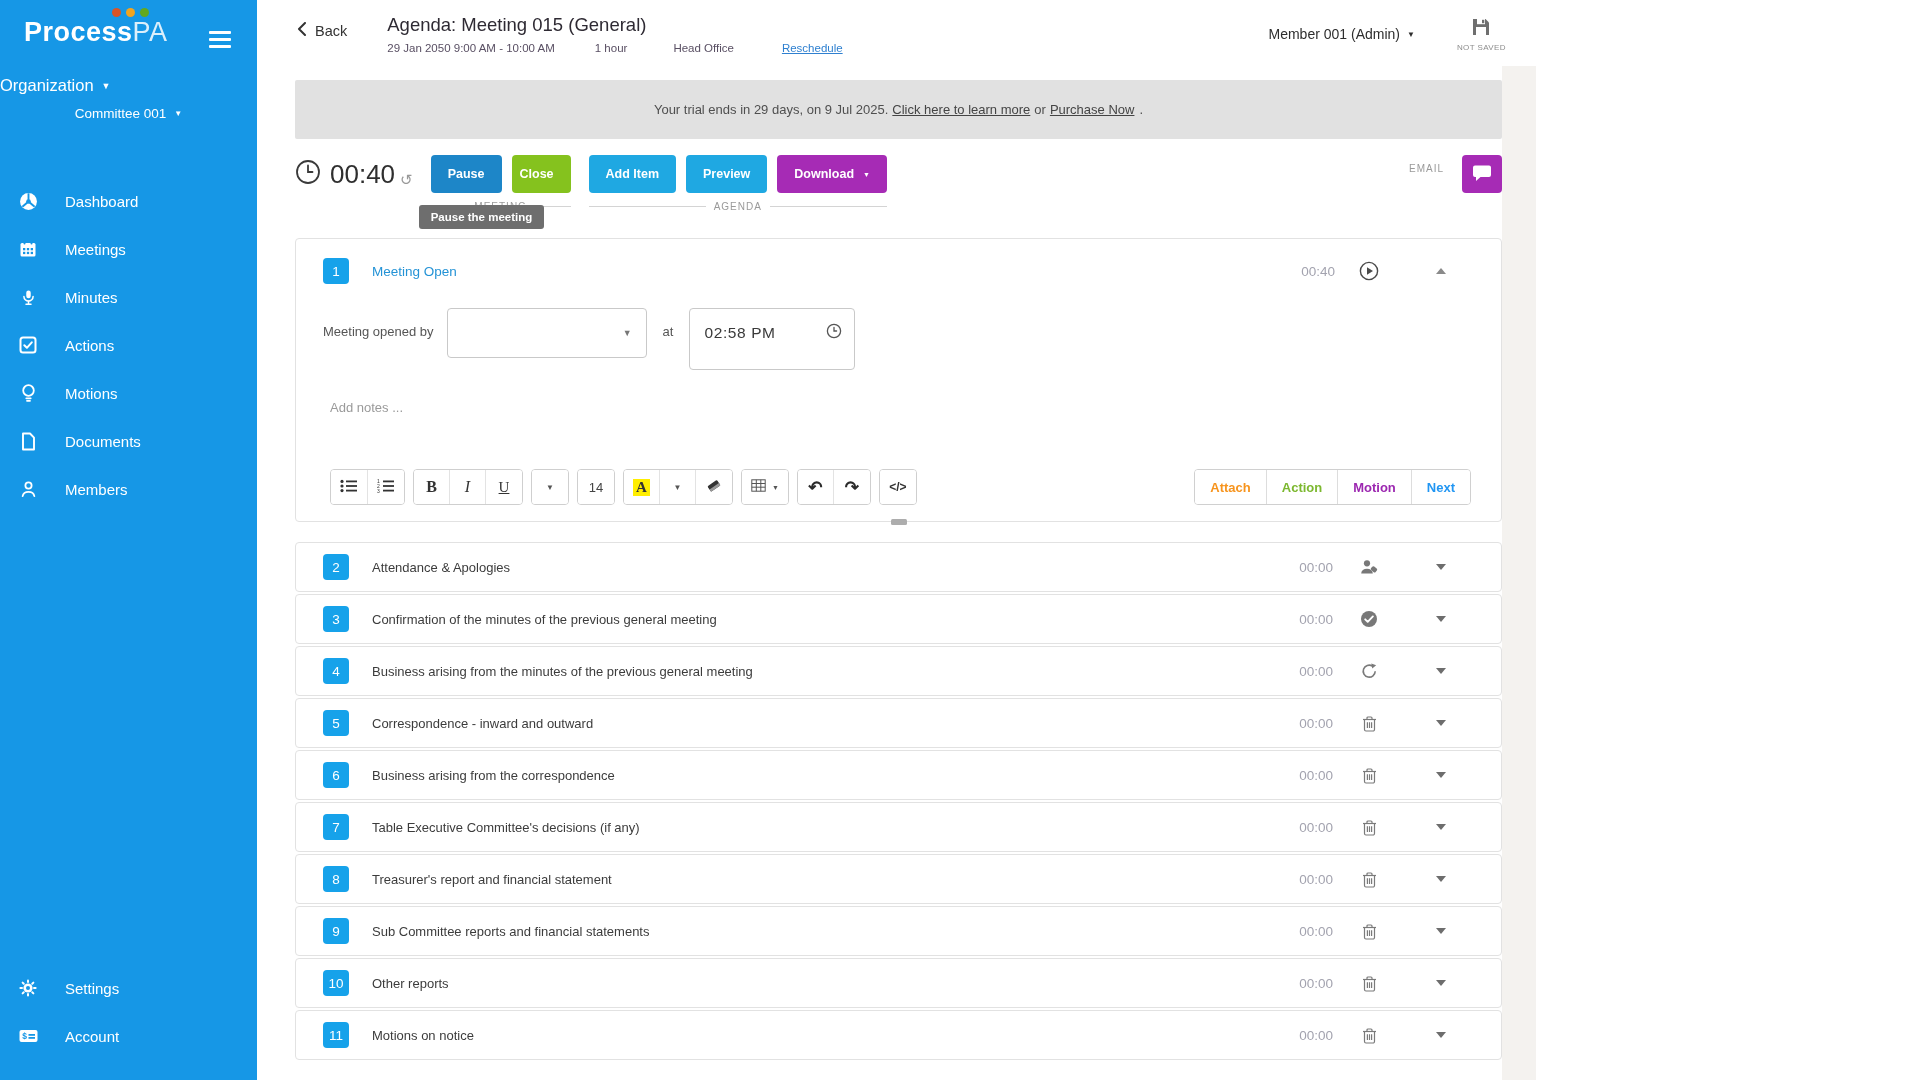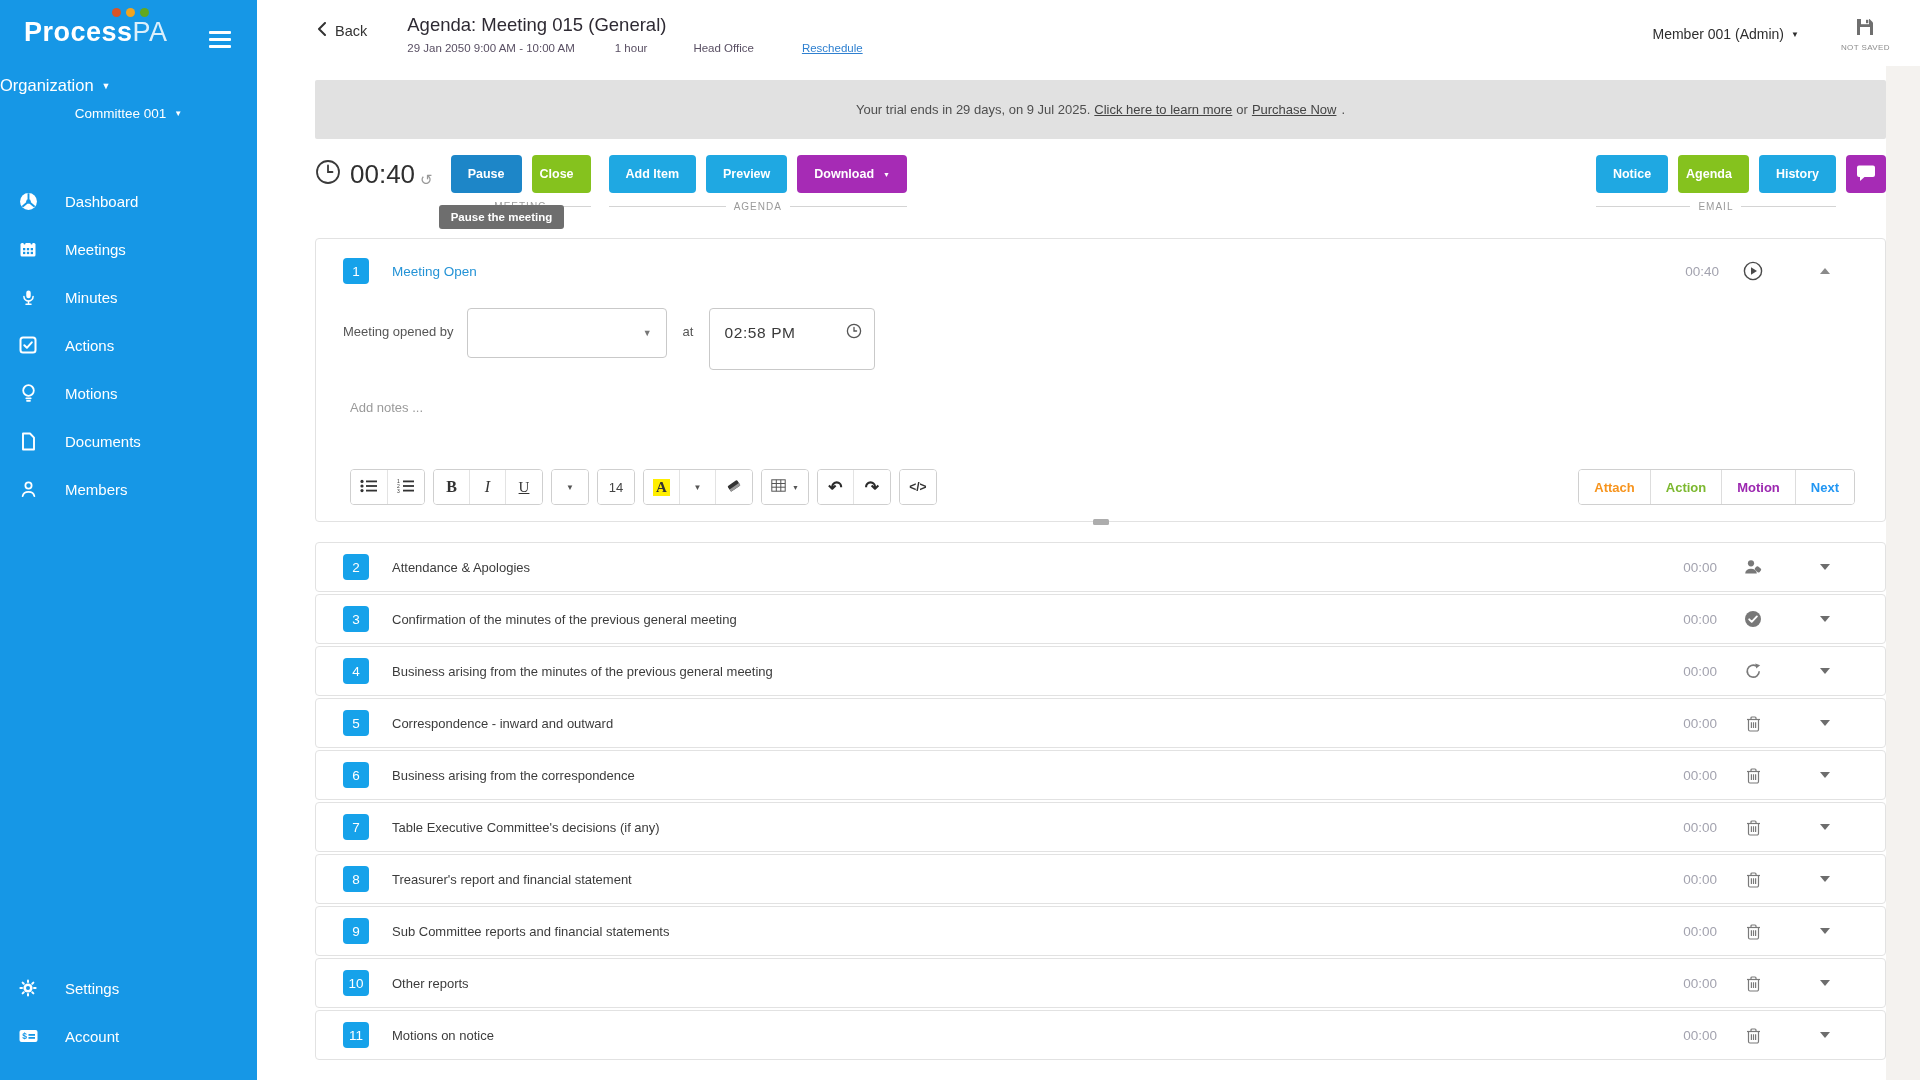--- a/index.html
+++ b/index.html
@@ -1,17 +1,17 @@
 <!DOCTYPE html>
 <html><head>
 <meta charset="utf-8">
 <style>
   * { margin:0; padding:0; box-sizing:border-box; }
   html,body { width:1920px; height:1080px; font-family:"Liberation Sans", sans-serif; background:#fff; overflow:hidden; }
-  .app { display:flex; width:1920px; height:1080px;gap:20px; }
+  .app { display:flex; width:1536px; height:1080px; }
 
   
   .sidebar { width:257px; background:#1697e6; color:#fff; display:flex; flex-direction:column; flex-shrink:0; }
   .logo-row { display:flex; align-items:flex-start; justify-content:space-between; padding:18px 26px 0 24px; }
   .logo { position:relative; font-size:27px; line-height:1.1; letter-spacing:.5px; cursor:pointer; }
   .dots { position:absolute; top:-10px; left:88px; display:flex; gap:5px; }
   .dot { width:9px; height:9px; border-radius:50%; }
   .brand-bold { font-weight:700; }
   .brand-light { font-weight:300; opacity:.85; }
   .hamburger { margin-top:9px; cursor:pointer; }
@@ -336,25 +336,20 @@
               <span>Download</span><span class="dl-caret" data-name="chevron-down-icon">▼</span>
             </button>
           </div>
           <div class="grp-label">
               <span data-name="agenda-group-label">AGENDA</span>
             </div>
         </div>
 
         <div class="right-controls">
           <div class="grp" style="margin-left:0" data-name="email-button-group">
-            <div class="grp-row">
-              <button class="btn c-blue" data-name="notice-button">Notice</button>
-              <button class="btn c-green" data-name="agenda-email-button">Agenda</button>
-              <button class="btn c-blue" data-name="history-button">History</button>
-            </div>
             <div class="grp-label">
                 <span data-name="email-group-label">EMAIL</span>
               </div>
           </div>
           <button class="btn c-purple chat-btn" data-name="chat-button">
             <span data-name="chat-bubble-icon">
               <svg width="20" height="18" viewBox="0 0 20 18">
                   <path d="M3 1.5 h14 a2 2 0 0 1 2 2 v7.5 a2 2 0 0 1 -2 2 h-8.5 L4 17 v-4 H3 a2 2 0 0 1 -2 -2 V3.5 a2 2 0 0 1 2 -2 z" fill="#fff"></path>
                 </svg>
             </span>

